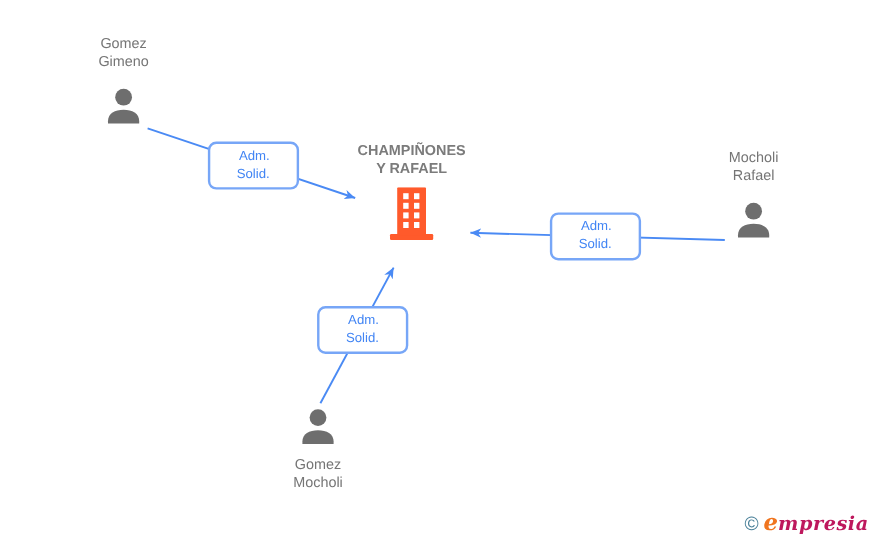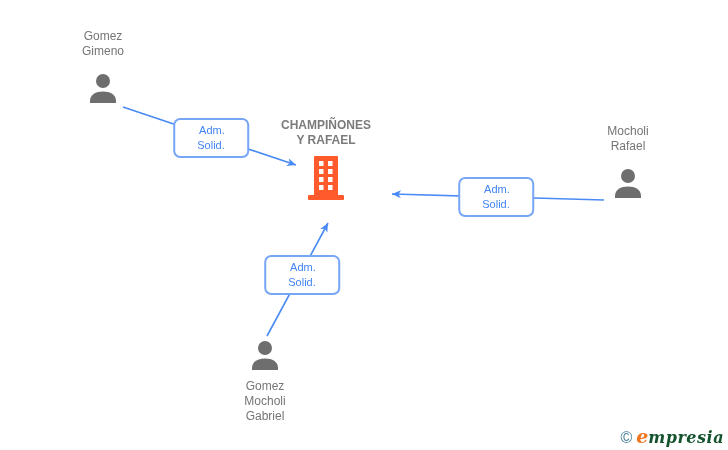--- a/index.html
+++ b/index.html
@@ -65,21 +65,21 @@
     font-style:normal;
     margin-right:4px;
   }
   .logo .brand-e{
     color:#f0751f;
     font-style:italic;
     font-weight:bold;
     font-size:19px;
   }
   .logo .brand-rest{
-    color:#14532d;
+    color:#be185d;
     font-style:italic;
     font-weight:bold;
     letter-spacing:0.5px;
   }
 </style>
 </head>
 <body>
 
 <div id="canvas">
 
@@ -102,21 +102,21 @@
       <div>Gimeno</div>
     </div>
     <span class="icon-wrap">
       <svg width="32" height="32" viewBox="0 0 32 32">
         <circle cx="16" cy="9" r="7" fill="#6e6e6e"></circle>
         <path d="M3 31 v-2 c0-6.5 5.8-9.5 13-9.5 s13 3 13 9.5 v2 z" fill="#6e6e6e"></path>
       </svg>
     </span>
   </div>
 
-  <div class="node company-node" style="left:256px;top:118px;">
+  <div class="node company-node" style="left:273px;top:118px;">
     <div class="node-label company">
       <div>CHAMPIÑONES</div>
       <div>Y RAFAEL</div>
     </div>
     <span class="icon-wrap">
       <svg width="38" height="44" viewBox="0 0 38 44">
         <rect x="1" y="39" width="36" height="5" rx="1" fill="#ff5a2b"></rect>
         <rect x="7" y="0" width="24" height="40" rx="1" fill="#ff5a2b"></rect>
         <g fill="#ffffff">
           <rect x="12" y="5" width="4.5" height="5"></rect>
@@ -148,21 +148,20 @@
   <div class="node person-node bottom-node" style="left:195px;top:339px;">
     <span class="icon-wrap">
       <svg width="32" height="32" viewBox="0 0 32 32">
         <circle cx="16" cy="9" r="7" fill="#6e6e6e"></circle>
         <path d="M3 31 v-2 c0-6.5 5.8-9.5 13-9.5 s13 3 13 9.5 v2 z" fill="#6e6e6e"></path>
       </svg>
     </span>
     <div class="node-label">
       <div>Gomez</div>
       <div>Mocholi</div>
-      <div>Gabriel</div>
     </div>
   </div>
 
   <div class="edge-label" style="left:211px;top:138px;">
     <div>Adm.</div>
     <div>Solid.</div>
   </div>
 
   <div class="edge-label" style="left:496px;top:197px;">
     <div>Adm.</div>

